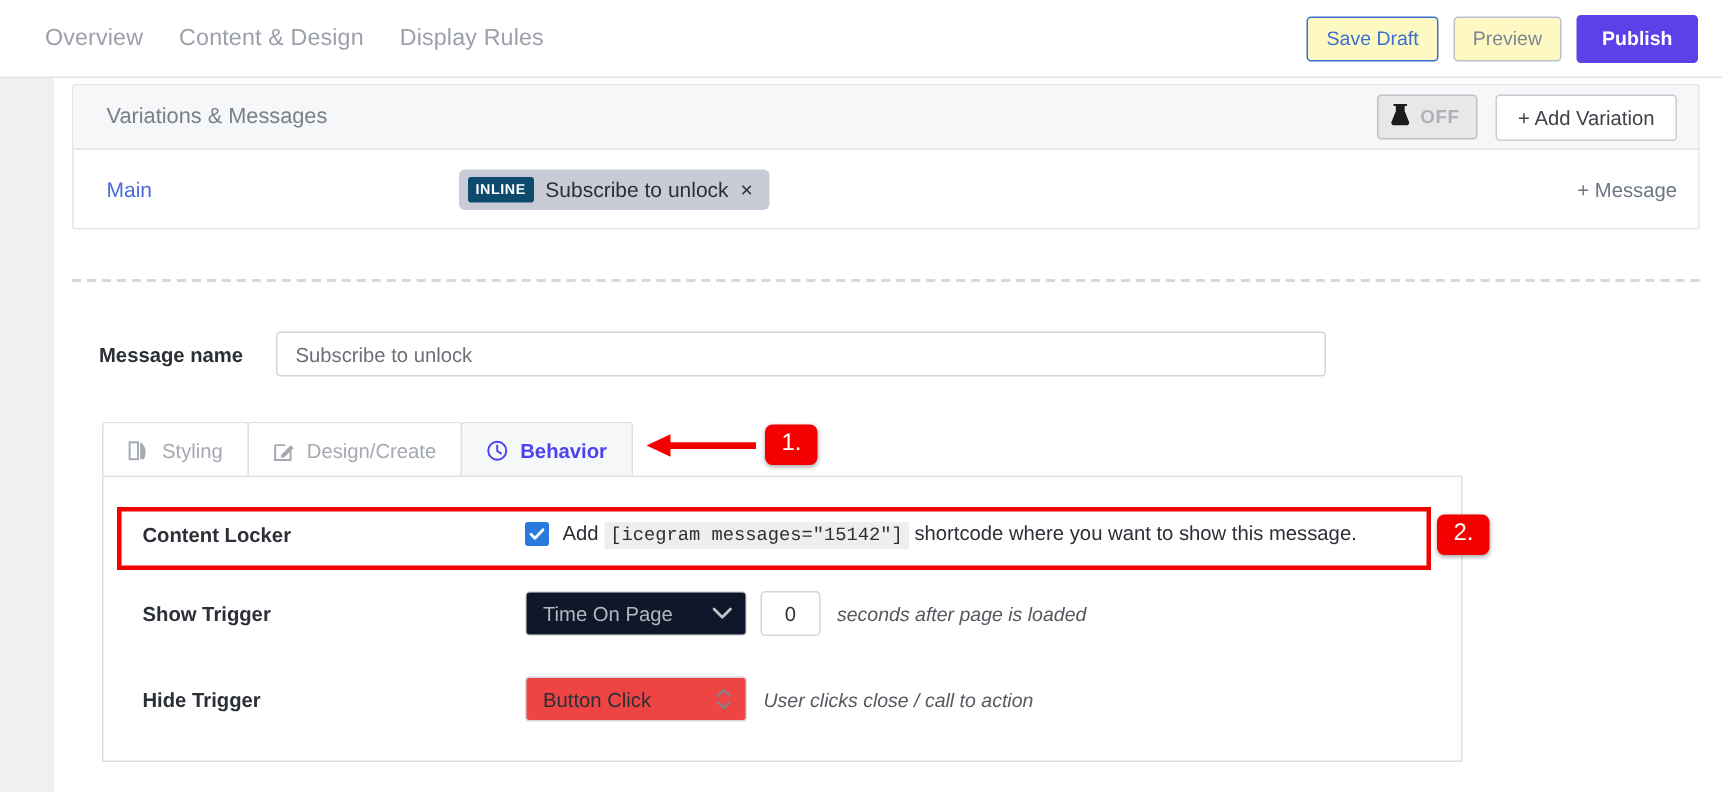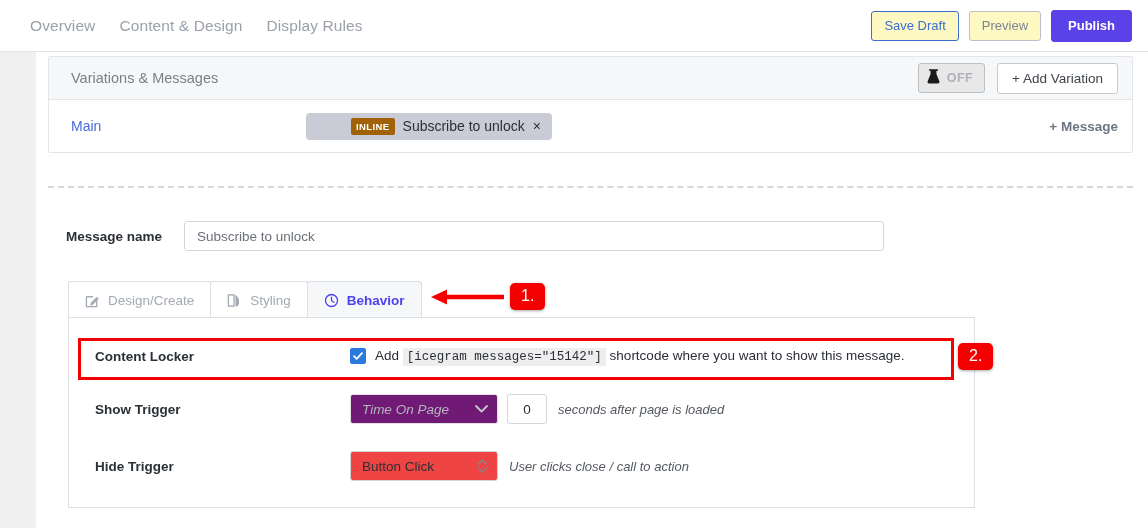--- a/index.html
+++ b/index.html
@@ -158,46 +158,44 @@
   .msg-chip {
     display: inline-flex;
     align-items: center;
     gap: 8px;
     background: #c9ccd6;
     border-radius: 4px;
     padding: 5px 11px 5px 6px;
     cursor: pointer;
   }
   .chip-badge {
-    background: #a16207;
+    background: #0c4a6e;
     color: #ffffff;
     font-size: 9.5px;
     font-weight: bold;
     letter-spacing: .4px;
     padding: 3px 5px;
     border-radius: 2px;
-    margin-left: 39px;
   }
   .chip-label {
     font-size: 14px;
     color: #2b2f36;
   }
   .chip-close {
     font-size: 14px;
     color: #2b2f36;
     cursor: pointer;
   }
   .add-message {
     position: absolute;
     right: 14px;
     font-size: 13.5px;
     color: #6d7683;
     cursor: pointer;
     white-space: nowrap;
-    font-weight: bold;
   }
 
   
   .dashed-sep {
     position: absolute;
     left: 48px; top: 186px;
     width: 1085px;
     border-top: 2px dashed #d6d8dc;
   }
 
@@ -318,25 +316,24 @@
     background: #ef4444;
     display: flex;
     align-items: center;
     padding: 0 11px;
     box-sizing: border-box;
     font-size: 13.5px;
     color: #2b2f36;
     cursor: pointer;
   }
   .select-box.disabled {
-    background: #701a75;
+    background: #0f172a;
     border-color: #e0e1e3;
     color: #b3b6bb;
     cursor: default;
-    font-style: italic;
   }
   .select-arrow {
     position: absolute;
     right: 9px; top: 50%;
     transform: translateY(-50%);
     display: flex;
   }
   .num-input {
     width: 40px; height: 30px;
     margin-left: 9px;
@@ -437,35 +434,35 @@
 
 <div class="msgname-row">
   <span class="msgname-label">Message name</span>
   <input class="msgname-input" type="text" value="Subscribe to unlock" style="">
 </div>
 
 <div class="tabs">
   <div class="tab">
     <span>
       <svg width="15" height="15" viewBox="0 0 16 16">
+        <rect x="1.5" y="2" width="6" height="12" fill="none" stroke="#a4a9b2" stroke-width="1.4"></rect>
+        <path d="M9 2 c4 2 5 8 2.6 12 H9 z" fill="#a4a9b2"></path>
+      </svg>
+    </span>
+    <span>Styling</span>
+  </div>
+
+  <div class="tab">
+    <span>
+      <svg width="15" height="15" viewBox="0 0 16 16">
         <path d="M1.5 4 h7 M1.5 4 v10.5 h11 V8" fill="none" stroke="#a4a9b2" stroke-width="1.4"></path>
         <path d="M6 10.6 l6.6-6.6 2.1 2.1 -6.6 6.6 -2.6 .5 z" fill="#a4a9b2"></path>
       </svg>
     </span>
     <span>Design/Create</span>
-  </div>
-
-  <div class="tab">
-    <span>
-      <svg width="15" height="15" viewBox="0 0 16 16">
-        <rect x="1.5" y="2" width="6" height="12" fill="none" stroke="#a4a9b2" stroke-width="1.4"></rect>
-        <path d="M9 2 c4 2 5 8 2.6 12 H9 z" fill="#a4a9b2"></path>
-      </svg>
-    </span>
-    <span>Styling</span>
   </div>
 
   <div class="tab active">
     <span>
       <svg width="15" height="15" viewBox="0 0 16 16">
         <circle cx="8" cy="8" r="6.4" fill="none" stroke="#4b42f0" stroke-width="1.4"></circle>
         <path d="M8 4.3 V8.2 l2.6 1.7" fill="none" stroke="#4b42f0" stroke-width="1.4" stroke-linecap="round"></path>
       </svg>
     </span>
     <span>Behavior</span>

